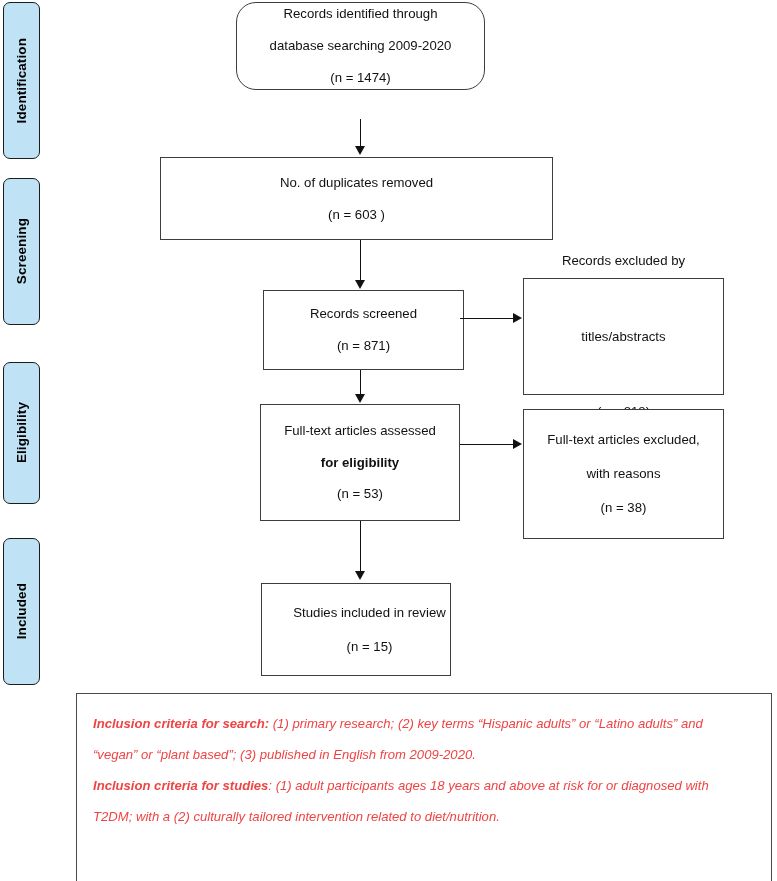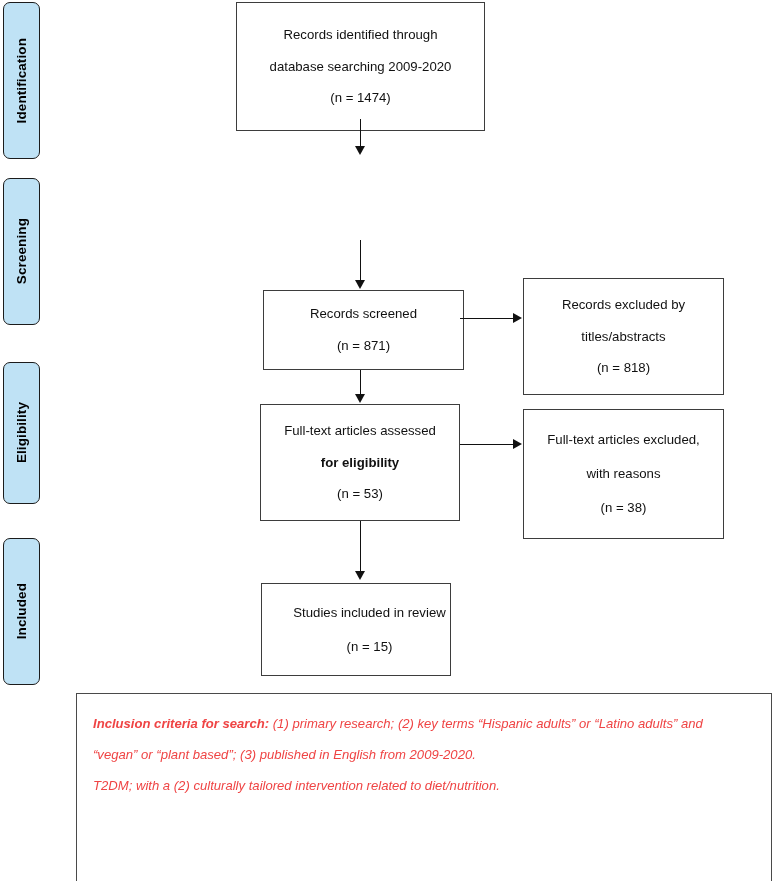--- a/index.html
+++ b/index.html
@@ -129,42 +129,46 @@
   </div>
 
   <div class="stage-box" style="left:3px; top:362px; width:37px; height:142px;">
     <span class="stage-label">Eligibility</span>
   </div>
 
   <div class="stage-box" style="left:3px; top:538px; width:37px; height:147px;">
     <span class="stage-label">Included</span>
   </div>
 
-  <div class="flow-box" style="left:236px; top:2px; width:249px; height:129px;">
+  <div class="flow-box" style="left:236px; top:2px; width:249px; height:88px;border-radius:20px;">
     <span class="ln" style="margin-bottom:18px;">Records identified through</span>
     <span class="ln" style="margin-bottom:18px;">database searching 2009-2020</span>
     <span class="ln">(n = 1474)</span>
   </div>
 
   <div class="v-line" style="left:360px; top:119px; height:30px;"></div>
   <div class="arrow-down" style="left:355px; top:146px;"></div>
 
+  <div class="flow-box" style="left:160px; top:157px; width:393px; height:83px;">
+    <span class="ln" style="margin-bottom:18px;">No. of duplicates removed</span>
+    <span class="ln">(n = 603 )</span>
+  </div>
 
   <div class="v-line" style="left:360px; top:240px; height:42px;"></div>
   <div class="arrow-down" style="left:355px; top:280px;"></div>
 
   <div class="flow-box" style="left:263px; top:290px; width:201px; height:80px;">
     <span class="ln" style="margin-bottom:18px;">Records screened</span>
     <span class="ln">(n = 871)</span>
   </div>
 
   <div class="h-line" style="left:460px; top:318px; width:55px;"></div>
   <div class="arrow-right" style="left:513px; top:313px;"></div>
 
-  <div class="flow-box" style="left:523px; top:278px; width:201px; height:117px;">
+  <div class="flow-box" style="left:523px; top:278px; width:201px; height:117px;gap:44px;">
     <span class="ln" style="margin-bottom:18px;">Records excluded by</span>
     <span class="ln" style="margin-bottom:18px;">titles/abstracts</span>
     <span class="ln">(n = 818)</span>
   </div>
 
   <div class="v-line" style="left:360px; top:370px; height:26px;"></div>
   <div class="arrow-down" style="left:355px; top:394px;"></div>
 
   <div class="flow-box" style="left:260px; top:404px; width:200px; height:117px;">
     <span class="ln" style="margin-bottom:18px;">Full-text articles assessed</span>
@@ -187,16 +191,19 @@
   <div class="flow-box" style="left:261px; top:583px; width:190px; height:93px;padding-left:33px;">
     <span class="ln" style="margin-bottom:20px;">Studies included in review</span>
     <span class="ln">(n = 15)</span>
   </div>
 
   <div id="criteria-box">
     <div class="crit-line">
       <span class="crit-lead">Inclusion criteria for search:</span><span> (1) primary research; (2) key terms “Hispanic adults” or “Latino adults” and</span>
     </div>
     <div class="crit-line">“vegan” or “plant based”; (3) published in English from 2009-2020.</div>
+    <div class="crit-line">
+      <span class="crit-lead">Inclusion criteria for studies</span><span>: (1) adult participants ages 18 years and above at risk for or diagnosed with</span>
+    </div>
     <div class="crit-line">T2DM; with a (2) culturally tailored intervention related to diet/nutrition.</div>
   </div>
 
 </div>
 
 </body></html>

